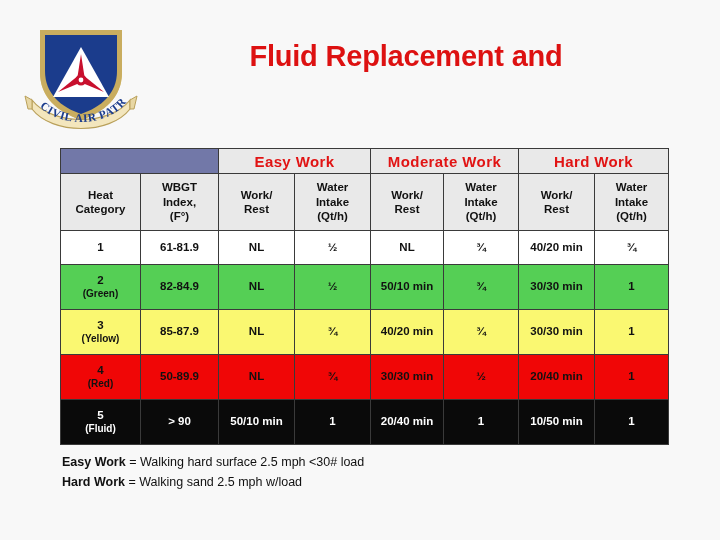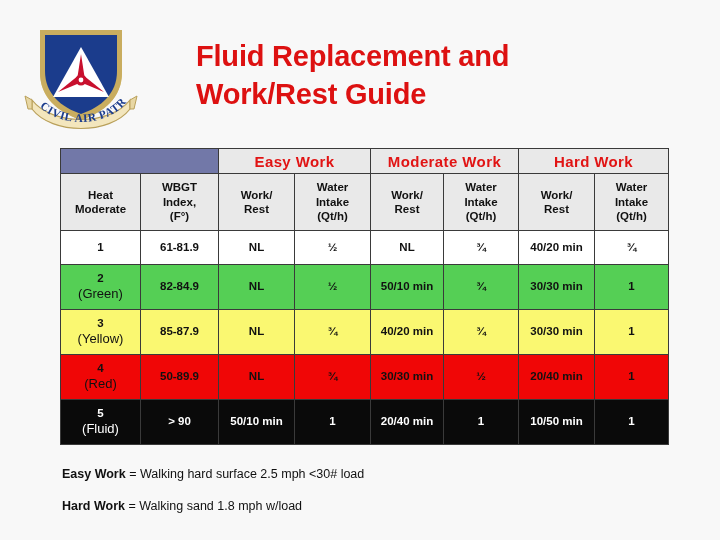--- a/index.html
+++ b/index.html
@@ -28,20 +28,21 @@
   #slide-title {
     position: absolute;
     left: 196px;
     top: 38px;
     width: 420px;
     color: #dd1111;
     font-size: 29px;
     font-weight: bold;
     line-height: 1.3;
     letter-spacing: -0.2px;
+    text-align: center;
   }
   #slide-title .tline { display: block; }
 
   
   #guide-table {
     position: absolute;
     left: 60px;
     top: 148px;
     width: 608px;
     border-collapse: collapse;
@@ -83,22 +84,22 @@
 
   
   .datarow td {
     height: 33px;
     font-size: 11.5px;
     line-height: 1.2;
     color: #111;
   }
   .datarow td .sub {
     display: block;
-    font-size: 13px;
-    font-weight: normal;
+    font-size: 10px;
+    font-weight: bold;
   }
 
   .r-white  { background: #ffffff; }
   .r-green  { background: #55cf55; }
   .r-yellow { background: #faf871; }
   .r-red    { background: #f00606; }
   .r-black  { background: #0a0a0a; }
   .r-black td { color: #ffffff; }
   .r-red td   { color: #111111; }
 
@@ -106,21 +107,21 @@
 
   
   #legend {
     position: absolute;
     left: 62px;
     top: 452px;
     font-size: 12.5px;
     color: #111;
     line-height: 1.62;
   }
-  #legend .lrow { white-space: nowrap; margin-top: 12px; }
+  #legend .lrow { white-space: nowrap; }
   #legend .lterm { font-weight: bold; }
   #legend .ldesc { font-weight: normal; }
 </style>
 </head>
 <body>
 
 <div id="cap-logo">
   <svg viewBox="0 0 118 118" width="118" height="118">
 
     <path d="M18 16 L100 16 L100 58 C100 84 82 98 59 106 C36 98 18 84 18 58 Z" fill="#d8c06a" stroke="#bda martin"></path>
@@ -143,21 +144,20 @@
     <path d="M108 86 L115 82 L112 95 L108 95 Z" fill="#e8d7a4" stroke="#b9a05a" stroke-width="1"></path>
     <path id="bannerArc" d="M15 90 C35 114 83 114 103 90" fill="none"></path>
     <text font-family="'Liberation Serif', serif" font-size="11.5" font-weight="bold" fill="#1b3c8c" letter-spacing="0.6">
       <textPath href="#bannerArc" startOffset="4%">CIVIL AIR PATROL</textPath>
     </text>
   </svg>
 </div>
 
 <div id="slide-title">
   <span class="tline">Fluid Replacement and</span>
-  <span class="tline">Work/Rest Guide</span>
 </div>
 
 <table id="guide-table">
   <colgroup>
     <col style="width:80px">
     <col style="width:78px">
     <col style="width:76px">
     <col style="width:76px">
     <col style="width:73px">
     <col style="width:75px">
@@ -168,21 +168,21 @@
   <thead>
     <tr>
       <th class="grp-blank" colspan="2"></th>
       <th class="grp-head" colspan="2">Easy Work</th>
       <th class="grp-head" colspan="2">Moderate Work</th>
       <th class="grp-head" colspan="2">Hard Work</th>
     </tr>
     <tr>
       <th class="sub-head">
         <span>Heat</span><br>
-        <span>Moderate</span>
+        <span>Category</span>
       </th>
       <th class="sub-head">
         <span>WBGT</span><br>
         <span>Index,</span><br>
         <span>(F°)</span>
       </th>
       <th class="sub-head">
         <span>Work/</span><br>
         <span>Rest</span>
       </th>
@@ -283,15 +283,15 @@
       <td>1</td>
     </tr>
   </tbody>
 </table>
 
 <div id="legend">
   <div class="lrow">
     <span class="lterm">Easy Work</span><span class="ldesc"> = Walking hard surface 2.5 mph &lt;30# load</span>
   </div>
   <div class="lrow">
-    <span class="lterm">Hard Work</span><span class="ldesc"> = Walking sand 1.8 mph w/load</span>
+    <span class="lterm">Hard Work</span><span class="ldesc"> = Walking sand 2.5 mph w/load</span>
   </div>
 </div>
 
 </body></html>

